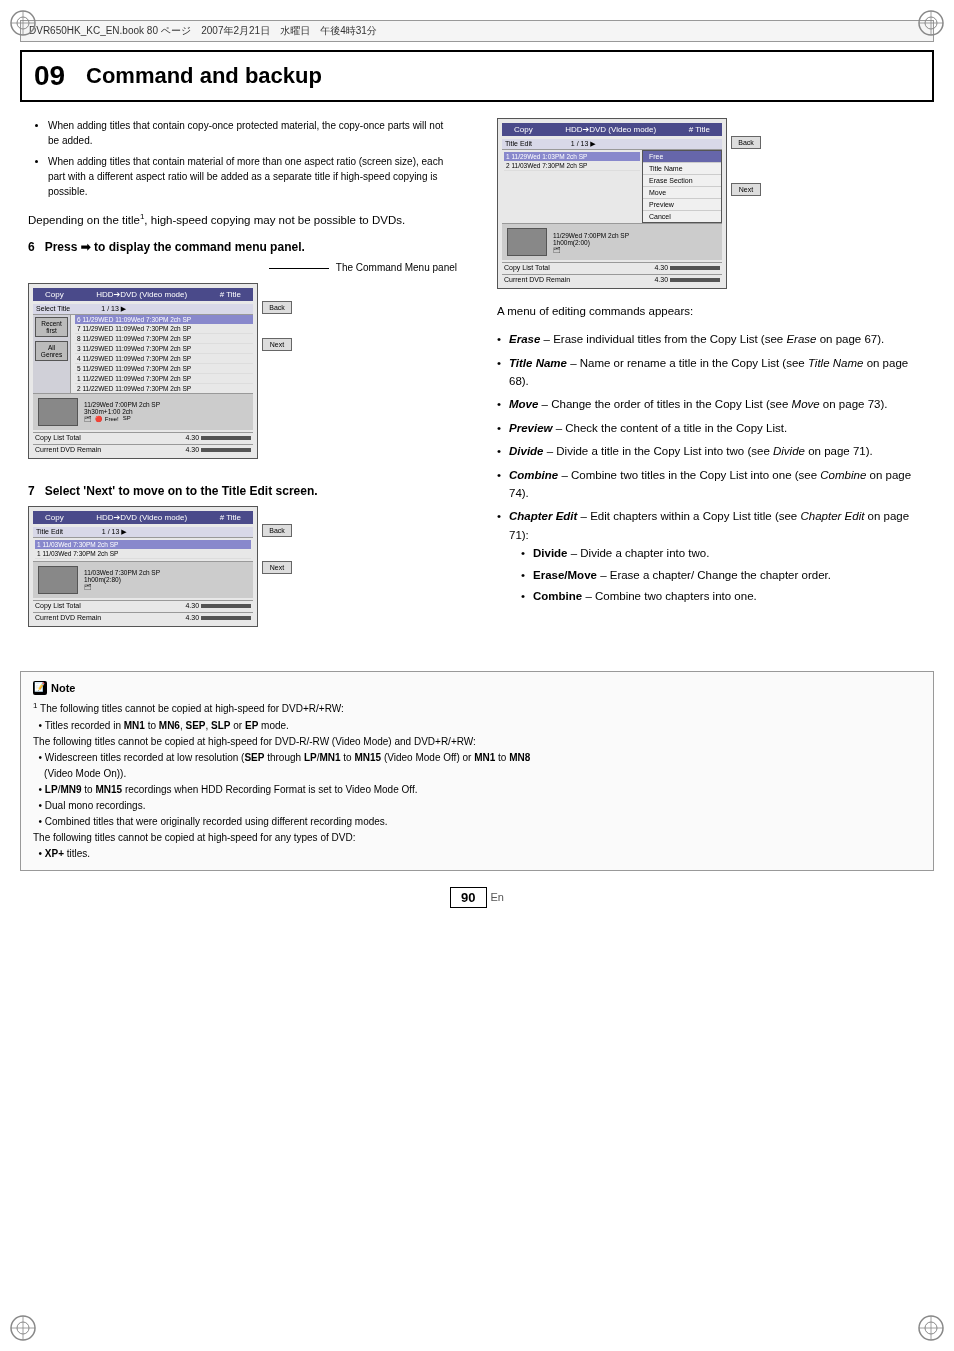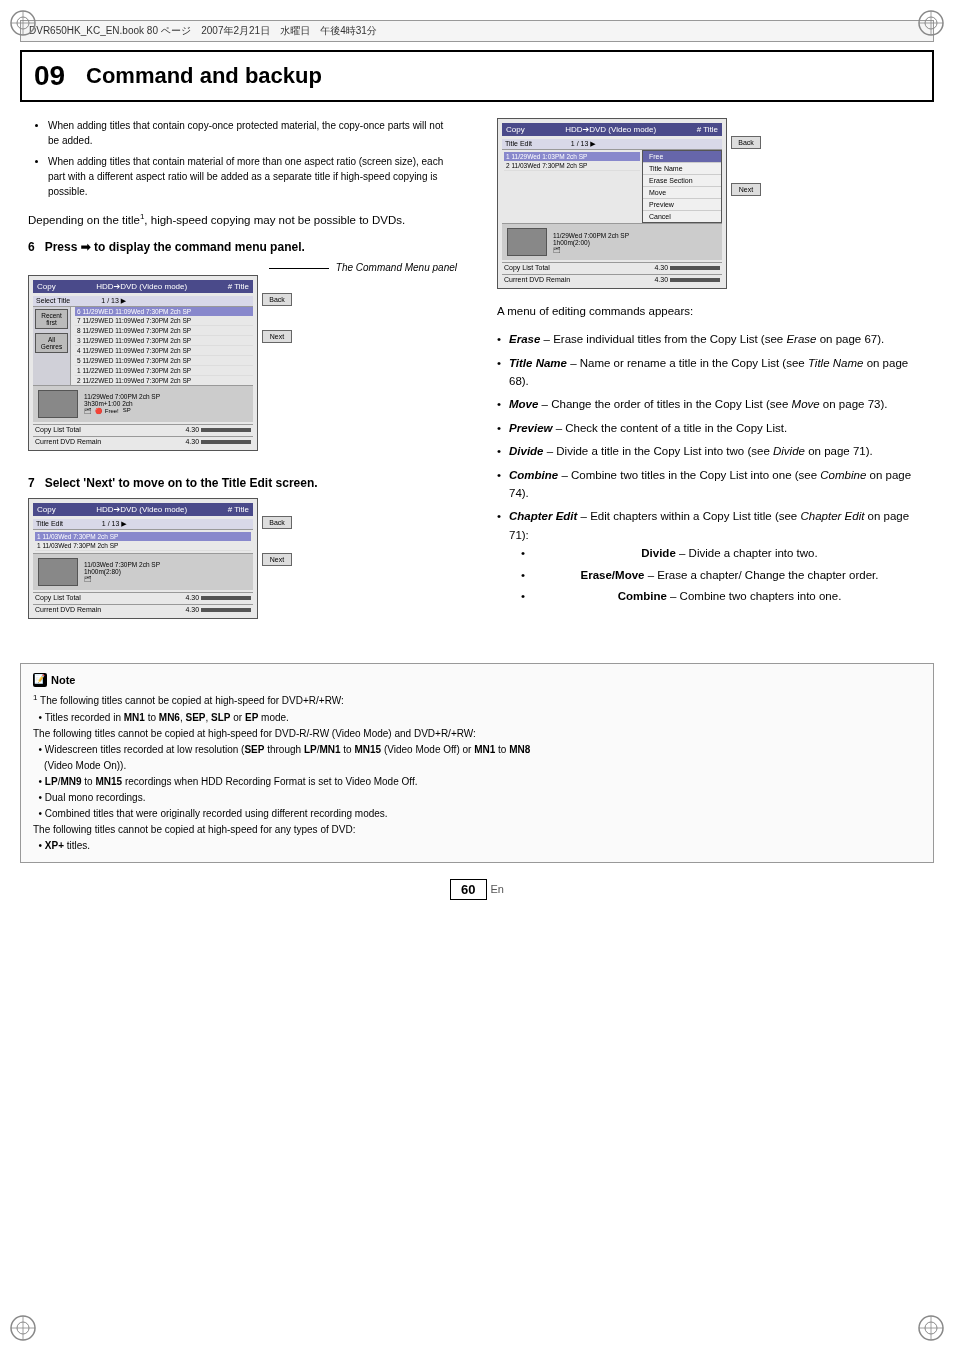--- a/index.html
+++ b/index.html
@@ -96,39 +96,38 @@
     
     .section-heading {
       font-size: 12px;
       font-weight: bold;
       margin-bottom: 6px;
       line-height: 1.4;
     }
     .panel-label {
       font-size: 10px;
       text-align: right;
-      margin-bottom: 2px;
-      font-style: italic;
+      margin-bottom: 10px;
     }
 
     
     .screen-panel {
       border: 1px solid #555;
       background: #e8e8e8;
       padding: 4px;
       font-size: 8px;
       color: #000;
       width: 220px;
       position: relative;
     }
     .screen-panel .panel-title-bar {
       background: #4a4a8a;
       color: #fff;
       font-size: 8px;
-      padding: 2px 4px;
+      padding: 2px 12px;
       display: flex;
       justify-content: space-between;
       margin-bottom: 3px;
     }
     .screen-panel .panel-footer {
       display: flex;
       justify-content: space-between;
       font-size: 7px;
       padding: 1px 2px;
       border-top: 1px solid #999;
@@ -152,21 +151,20 @@
     }
     .right-bullets .bullet-item::before {
       content: "•";
       position: absolute;
       left: 0;
     }
     .right-bullets .sub-item {
       padding-left: 24px;
       margin-bottom: 3px;
       position: relative;
-      text-align: center;
     }
     .right-bullets .sub-item::before {
       content: "•";
       position: absolute;
       left: 12px;
     }
     .bold-term {
       font-weight: bold;
       font-style: italic;
     }
@@ -533,18 +531,18 @@
       &nbsp;&nbsp;• <strong>LP</strong>/<strong>MN9</strong> to <strong>MN15</strong> recordings when HDD Recording Format is set to Video Mode Off.<br>
       &nbsp;&nbsp;• Dual mono recordings.<br>
       &nbsp;&nbsp;• Combined titles that were originally recorded using different recording modes.<br>
       The following titles cannot be copied at high-speed for any types of DVD:<br>
       &nbsp;&nbsp;• <strong>XP+</strong> titles.
     </div>
   </div>
 
   <div class="page-number-area">
     <div class="page-number-box">
-      <span>60</span>
+      <span>90</span>
     </div>
     <span class="page-en">En</span>
   </div>
 
 </div>
 
 </body></html>

